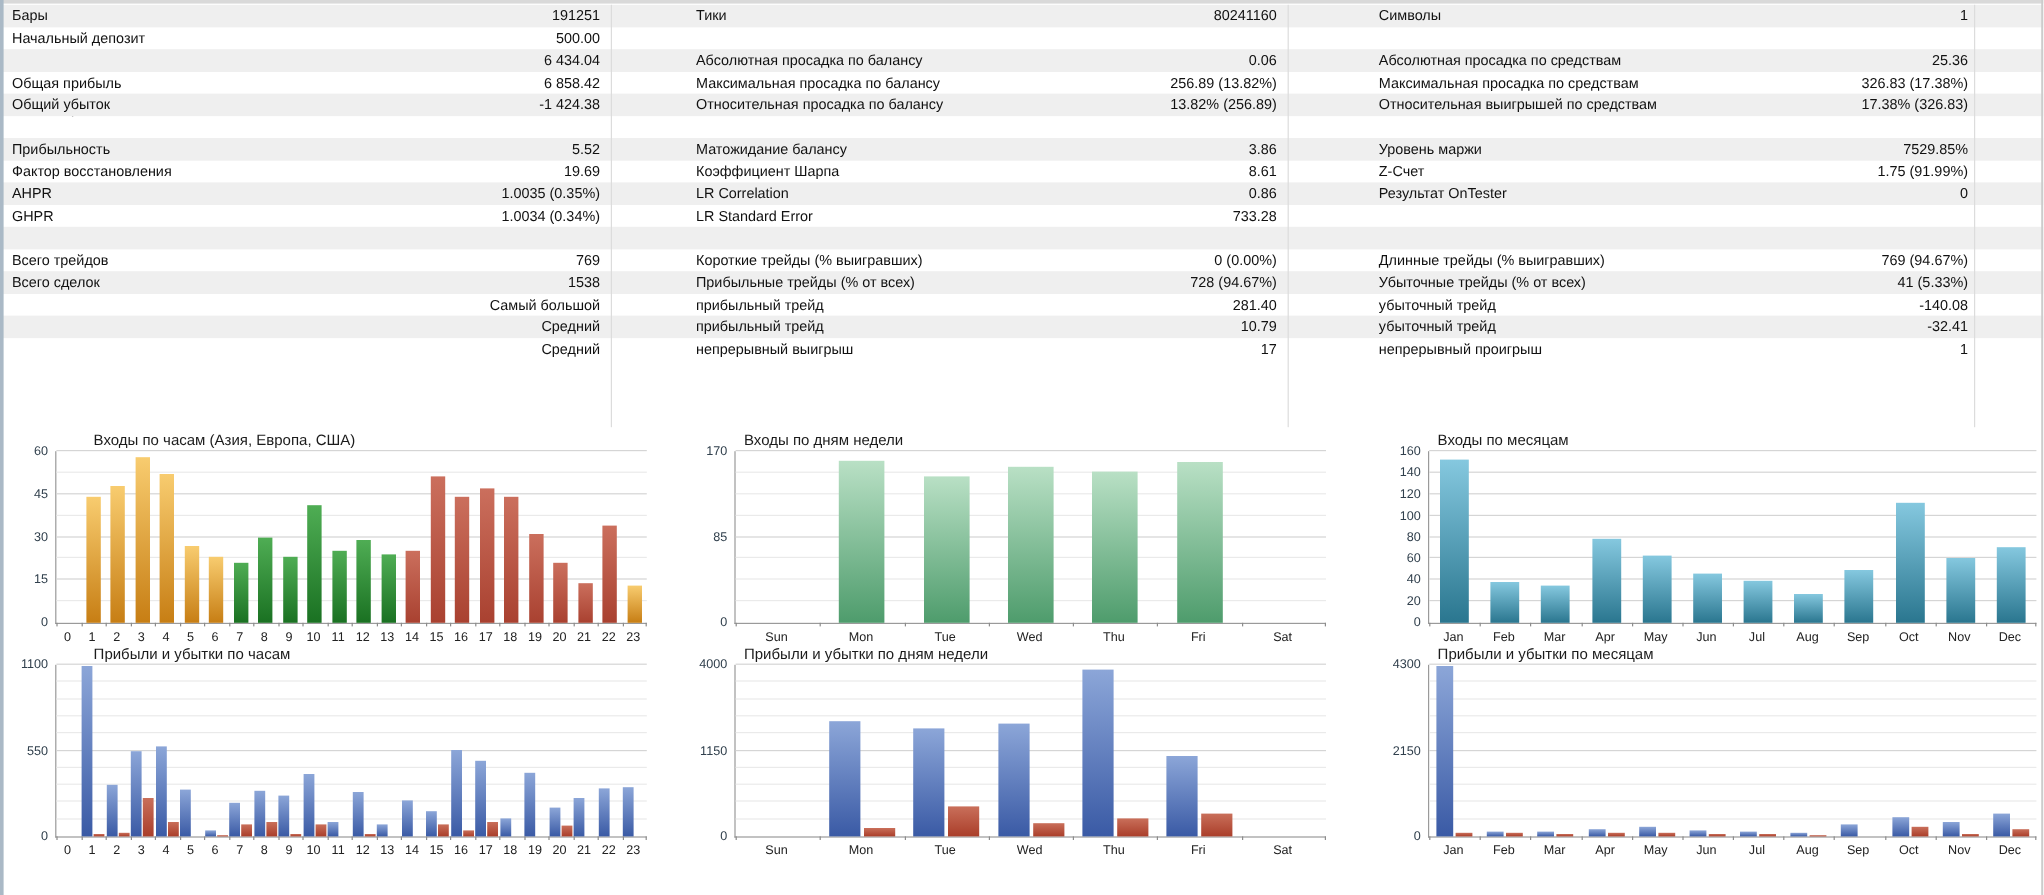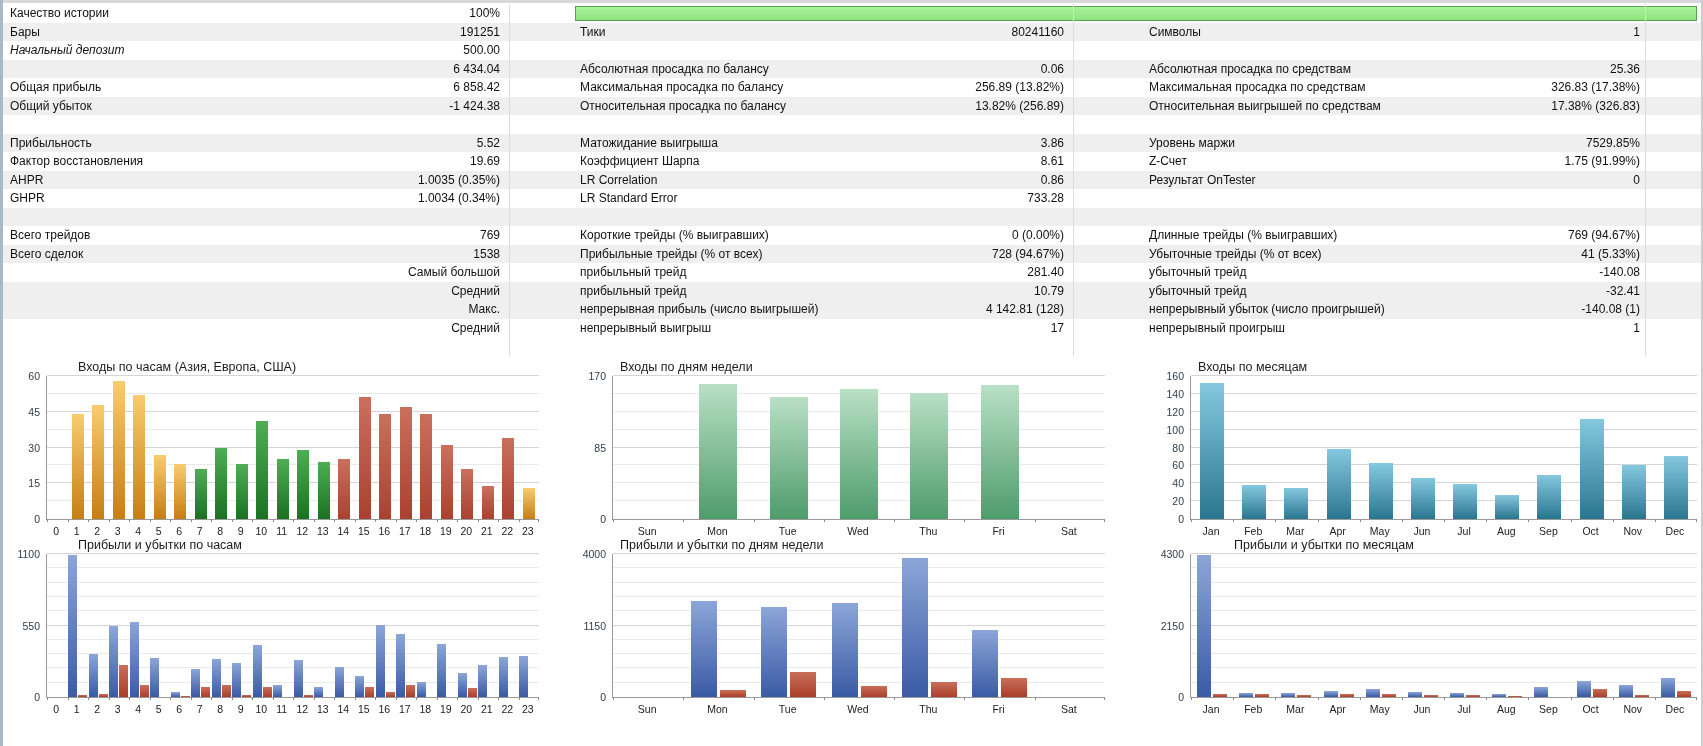--- a/index.html
+++ b/index.html
@@ -32,35 +32,30 @@
   .ylab{position:absolute;font-size:10.5px;color:#31404d;text-align:right;white-space:nowrap;}
   .xlab{position:absolute;font-size:10.5px;color:#222;text-align:center;white-space:nowrap;}
 </style>
 </head>
 <body>
 
 <div class="window">
   <div class="edge top"></div>
 
   <div class="stats">
-      <div class="trow">
-        <div class="qbar"></div>
-        <span class="lab" style="left: 10px;">Качество истории</span>
-        <span class="val" style="right: 1203px;">100%</span>
-      </div>
       <div class="trow alt">
         <span class="lab" style="left: 10px;">Бары</span>
         <span class="val" style="right: 1203px;">191251</span>
         <span class="lab" style="left: 580px;">Тики</span>
         <span class="val" style="right: 639px;">80241160</span>
         <span class="lab" style="left: 1149px;">Символы</span>
         <span class="val" style="right: 63px;">1</span>
       </div>
       <div class="trow">
-        <span class="lab" style="left: 10px; font-style: italic;">Начальный депозит</span>
+        <span class="lab" style="left: 10px;">Начальный депозит</span>
         <span class="val" style="right: 1203px; text-align: center;">500.00</span>
       </div>
       <div class="trow alt">
         <span class="lab" style="left: 10px; margin-top: 41px;">Чистая прибыль</span>
         <span class="val" style="right: 1203px;">6 434.04</span>
         <span class="lab" style="left: 580px;">Абсолютная просадка по балансу</span>
         <span class="val" style="right: 639px;">0.06</span>
         <span class="lab" style="left: 1149px;">Абсолютная просадка по средствам</span>
         <span class="val" style="right: 63px;">25.36</span>
       </div>
@@ -77,21 +72,21 @@
         <span class="val" style="right: 1203px;">-1 424.38</span>
         <span class="lab" style="left: 580px;">Относительная просадка по балансу</span>
         <span class="val" style="right: 639px;">13.82% (256.89)</span>
         <span class="lab" style="left: 1149px;">Относительная выигрышей по средствам</span>
         <span class="val" style="right: 63px;">17.38% (326.83)</span>
       </div>
       <div class="trow"></div>
       <div class="trow alt">
         <span class="lab" style="left: 10px;">Прибыльность</span>
         <span class="val" style="right: 1203px;">5.52</span>
-        <span class="lab" style="left: 580px;">Матожидание выигрыша</span>
+        <span class="lab" style="left: 580px;">Матожидание балансу</span>
         <span class="val" style="right: 639px;">3.86</span>
         <span class="lab" style="left: 1149px;">Уровень маржи</span>
         <span class="val" style="right: 63px;">7529.85%</span>
       </div>
       <div class="trow">
         <span class="lab" style="left: 10px;">Фактор восстановления</span>
         <span class="val" style="right: 1203px;">19.69</span>
         <span class="lab" style="left: 580px;">Коэффициент Шарпа</span>
         <span class="val" style="right: 639px;">8.61</span>
         <span class="lab" style="left: 1149px;">Z-Счет</span>
@@ -134,27 +129,20 @@
         <span class="val" style="right: 639px;">281.40</span>
         <span class="lab" style="left: 1149px;">убыточный трейд</span>
         <span class="val" style="right: 63px;">-140.08</span>
       </div>
       <div class="trow alt">
         <span class="val" style="right: 1203px;">Средний</span>
         <span class="lab" style="left: 580px;">прибыльный трейд</span>
         <span class="val" style="right: 639px;">10.79</span>
         <span class="lab" style="left: 1149px;">убыточный трейд</span>
         <span class="val" style="right: 63px;">-32.41</span>
-      </div>
-      <div class="trow alt">
-        <span class="val" style="right: 1203px;">Макс.</span>
-        <span class="lab" style="left: 580px;">непрерывная прибыль (число выигрышей)</span>
-        <span class="val" style="right: 639px;">4 142.81 (128)</span>
-        <span class="lab" style="left: 1149px;">непрерывный убыток (число проигрышей)</span>
-        <span class="val" style="right: 63px;">-140.08 (1)</span>
       </div>
       <div class="trow">
         <span class="val" style="right: 1203px;">Средний</span>
         <span class="lab" style="left: 580px;">непрерывный выигрыш</span>
         <span class="val" style="right: 639px;">17</span>
         <span class="lab" style="left: 1149px;">непрерывный проигрыш</span>
         <span class="val" style="right: 63px;">1</span>
       </div>
     </div>
   <div class="vsep" style="left:509px"></div>
@@ -487,21 +475,21 @@
       <div class="ylab" style="left: 0px; width: 28px; top: 12px;">4000</div>
       <div class="xlab" style="left: 39.1429px; width: 60px; top: 167px;">Sun</div>
       <div class="xlab" style="left: 109.429px; width: 60px; top: 167px;">Mon</div>
       <div class="xlab" style="left: 179.714px; width: 60px; top: 167px;">Tue</div>
       <div class="xlab" style="left: 250px; width: 60px; top: 167px;">Wed</div>
       <div class="xlab" style="left: 320.286px; width: 60px; top: 167px;">Thu</div>
       <div class="xlab" style="left: 390.571px; width: 60px; top: 167px;">Fri</div>
       <div class="xlab" style="left: 460.857px; width: 60px; top: 167px;">Sat</div>
     </div>
   <div class="chart" style="left: 1148px; top: 536px; width: 552px; height: 182px;">
-    <div class="chart-title" style="left: 50px; margin-left: 36px;">Прибыли и убытки по месяцам</div>
+    <div class="chart-title" style="left: 50px;">Прибыли и убытки по месяцам</div>
     <div class="plot" style="left: 42px; top: 18px; width: 506px; height: 143px;">
         <div class="grid" style="bottom: 14.3px;"></div>
         <div class="grid" style="bottom: 28.6px;"></div>
         <div class="grid" style="bottom: 42.9px;"></div>
         <div class="grid" style="bottom: 57.2px;"></div>
         <div class="grid major" style="bottom: 71.5px;"></div>
         <div class="grid" style="bottom: 85.8px;"></div>
         <div class="grid" style="bottom: 100.1px;"></div>
         <div class="grid" style="bottom: 114.4px;"></div>
         <div class="grid" style="bottom: 128.7px;"></div>

